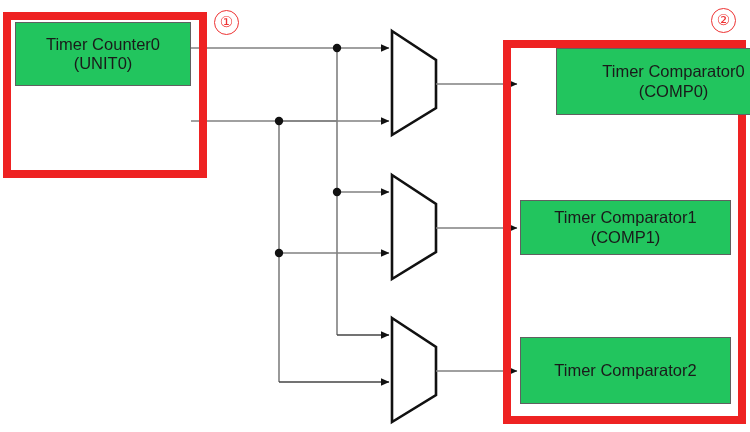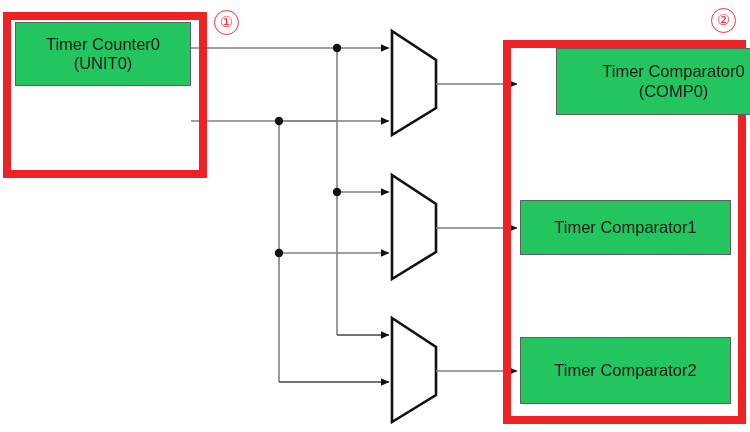--- a/index.html
+++ b/index.html
@@ -146,20 +146,21 @@
   </div>
 
 
   <div id="comparator-0" class="unit-box comparator-box">
     <span class="line1">Timer Comparator0</span>
     <span class="line2">(COMP0)</span>
   </div>
 
   <div id="comparator-1" class="unit-box comparator-box">
     <span class="line1">Timer Comparator1</span>
+    <span class="line2">(COMP1)</span>
   </div>
 
   <div id="comparator-2" class="unit-box comparator-box">
     <span class="line1">Timer Comparator2</span>
   </div>
 
   <div id="ref-1" class="circled-num">①</div>
   <div id="ref-2" class="circled-num">②</div>
 
 </div>

